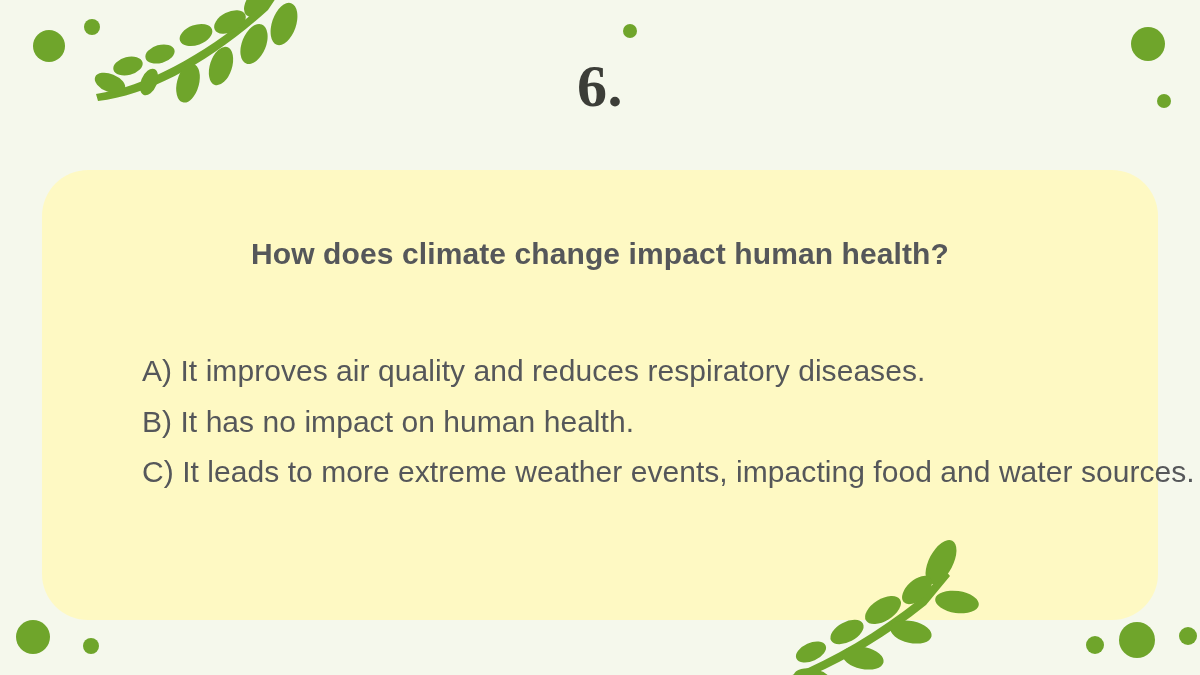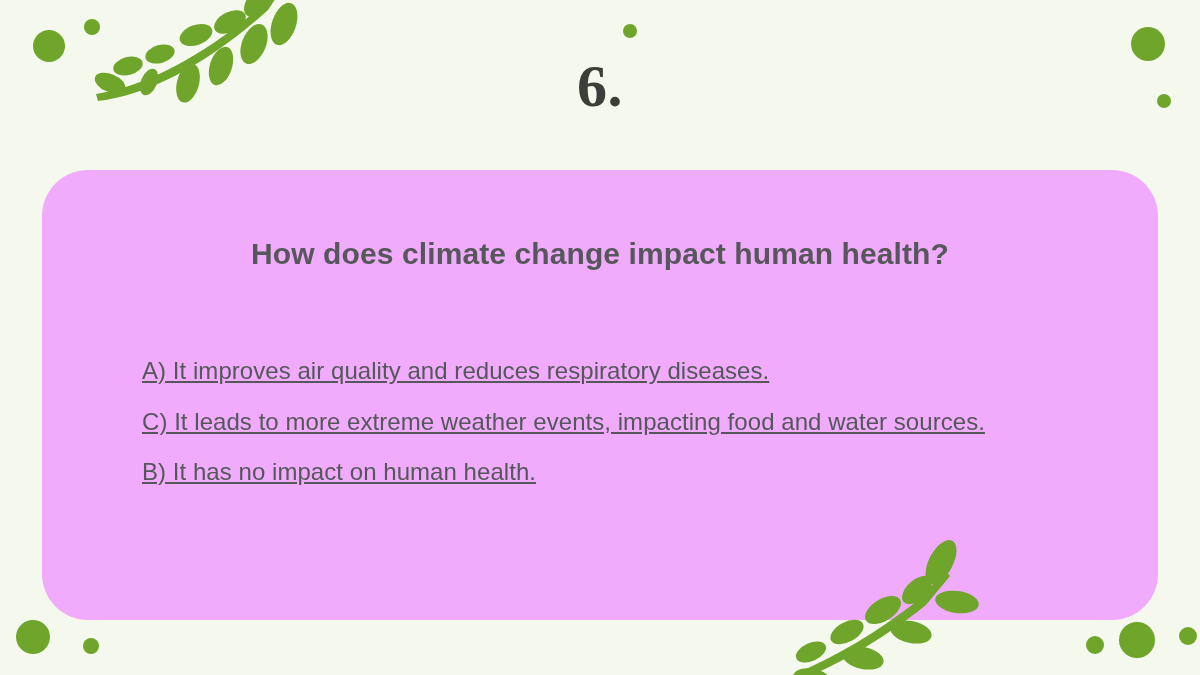--- a/index.html
+++ b/index.html
@@ -42,21 +42,21 @@
     letter-spacing: 0.5px;
     z-index: 2;
   }
 
   .question-card {
     position: absolute;
     left: 42px;
     top: 170px;
     width: 1116px;
     height: 450px;
-    background: #f0abfc;
+    background: #fef9c3;
     border-radius: 46px;
     z-index: 2;
   }
 
   .question-title {
     position: absolute;
     left: 0;
     top: 67px;
     width: 100%;
     text-align: center;
@@ -66,26 +66,25 @@
     letter-spacing: 0.1px;
   }
 
   .options {
     position: absolute;
     left: 100px;
     top: 176px;
     right: 60px;
   }
   .option-row {
-    font-size: 24px;
+    font-size: 30px;
     color: #55575A;
     line-height: 50.5px;
     white-space: nowrap;
     letter-spacing: 0.05px;
-    text-decoration: underline;
   }
 
   
   .leaf-branch { position: absolute; }
   .branch-top-left {
     left: 88px;
     top: -18px;
     width: 230px;
     height: 150px;
   }
@@ -133,22 +132,22 @@
       <ellipse cx="22" cy="101" rx="9" ry="16" transform="rotate(112 22 101)"></ellipse>
     </g>
   </svg>
 
   <div class="slide-number">6.</div>
 
   <div class="question-card">
     <div class="question-title">How does climate change impact human health?</div>
     <div class="options">
       <div class="option-row">A) It improves air quality and reduces respiratory diseases.</div>
+      <div class="option-row">B) It has no impact on human health.</div>
       <div class="option-row">C) It leads to more extreme weather events, impacting food and water sources.</div>
-      <div class="option-row">B) It has no impact on human health.</div>
     </div>
   </div>
 
   <svg class="leaf-branch branch-bottom-right" viewBox="0 0 270 150" width="270" height="150" style="z-index:3">
     <g fill="#6FA52B">
 
       <path d="M2 148 C 52 132, 108 104, 166 58 L 190 30 L 195 36 L 171 65 C 112 112, 56 139, 5 154 Z"></path>
 
       <ellipse cx="186" cy="22" rx="12" ry="24" transform="rotate(28 186 22)"></ellipse>
       <ellipse cx="162" cy="50" rx="10" ry="18" transform="rotate(48 162 50)"></ellipse>

